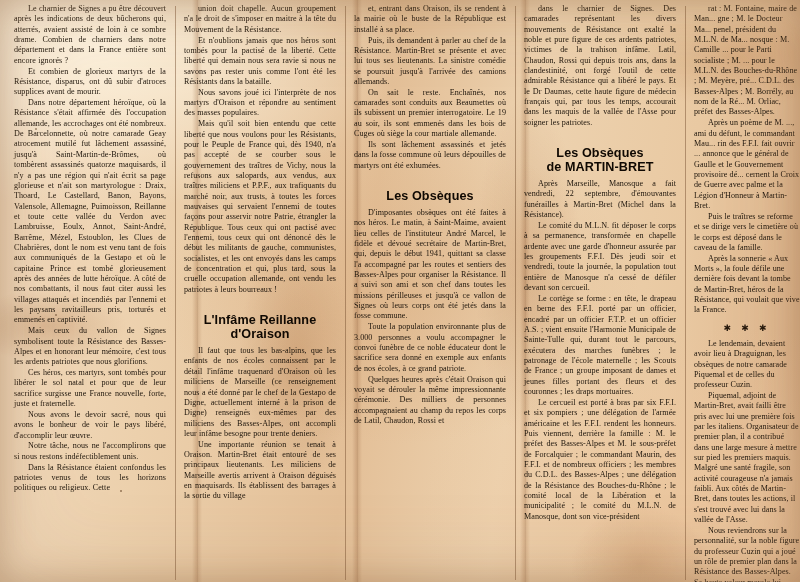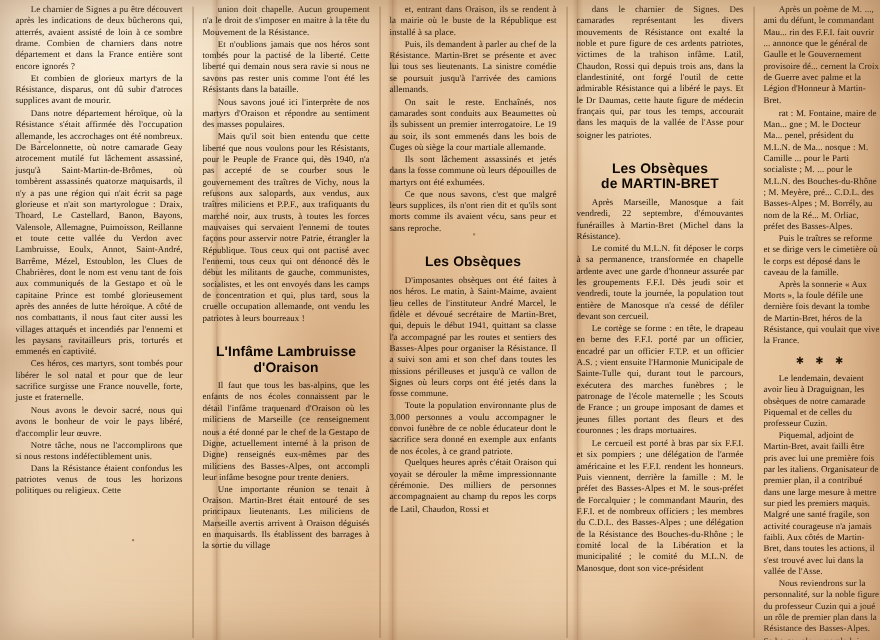--- a/index.html
+++ b/index.html
@@ -139,47 +139,47 @@
   <div class="crease" style="left:192px;"></div>
   <div class="crease" style="left:352px;"></div>
   <div class="crease" style="left:520px;"></div>
 
   <div id="columns">
 
     <div class="column col-1">
       <p class="para">Le charnier de Signes a pu être découvert après les indications de deux bûcherons qui, atterrés, avaient assisté de loin à ce sombre drame. Combien de charniers dans notre département et dans la France entière sont encore ignorés ?</p>
       <p class="para">Et combien de glorieux martyrs de la Résistance, disparus, ont dû subir d'atroces supplices avant de mourir.</p>
       <p class="para">Dans notre département héroïque, où la Résistance s'était affirmée dès l'occupation allemande, les accrochages ont été nombreux. De Barcelonnette, où notre camarade Geay atrocement mutilé fut lâchement assassiné, jusqu'à Saint-Martin-de-Brômes, où tombèrent assassinés quatorze maquisards, il n'y a pas une région qui n'ait écrit sa page glorieuse et n'ait son martyrologue : Draix, Thoard, Le Castellard, Banon, Bayons, Valensole, Allemagne, Puimoisson, Reillanne et toute cette vallée du Verdon avec Lambruisse, Eoulx, Annot, Saint-André, Barrême, Mézel, Estoublon, les Clues de Chabrières, dont le nom est venu tant de fois aux communiqués de la Gestapo et où le capitaine Prince est tombé glorieusement après des années de lutte héroïque. A côté de nos combattants, il nous faut citer aussi les villages attaqués et incendiés par l'ennemi et les paysans ravitailleurs pris, torturés et emmenés en captivité.</p>
+      <p class="para">Mais ceux du vallon de Signes symbolisent toute la Résistance des Basses-Alpes et en honorant leur mémoire, c'est tous les ardents patriotes que nous glorifions.</p>
       <p class="para">Ces héros, ces martyrs, sont tombés pour libérer le sol natal et pour que de leur sacrifice surgisse une France nouvelle, forte, juste et fraternelle.</p>
       <p class="para">Nous avons le devoir sacré, nous qui avons le bonheur de voir le pays libéré, d'accomplir leur œuvre.</p>
       <p class="para">Notre tâche, nous ne l'accomplirons que si nous restons indéfectiblement unis.</p>
       <p class="para">Dans la Résistance étaient confondus les patriotes venus de tous les horizons politiques ou religieux. Cette</p>
     </div>
 
     <div class="column col-2">
       <div class="rule" style="left:1px;"></div>
       <p class="para">union doit chapelle. Aucun groupement n'a le droit de s'imposer en maitre à la tête du Mouvement de la Résistance.</p>
       <p class="para">Et n'oublions jamais que nos héros sont tombés pour la pactisé de la liberté. Cette liberté qui demain nous sera ravie si nous ne savons pas rester unis comme l'ont été les Résistants dans la bataille.</p>
       <p class="para">Nous savons joué ici l'interprète de nos martyrs d'Oraison et répondre au sentiment des masses populaires.</p>
       <p class="para">Mais qu'il soit bien entendu que cette liberté que nous voulons pour les Résistants, pour le Peuple de France qui, dès 1940, n'a pas accepté de se courber sous le gouvernement des traîtres de Vichy, nous la refusons aux salopards, aux vendus, aux traîtres miliciens et P.P.F., aux trafiquants du marché noir, aux trusts, à toutes les forces mauvaises qui servaient l'ennemi de toutes façons pour asservir notre Patrie, étrangler la République. Tous ceux qui ont pactisé avec l'ennemi, tous ceux qui ont dénoncé dès le début les militants de gauche, communistes, socialistes, et les ont envoyés dans les camps de concentration et qui, plus tard, sous la cruelle occupation allemande, ont vendu les patriotes à leurs bourreaux !</p>
       <h2 class="headline">
-        <span>L'Infâme Lambruisse</span>
+        <span>L'Infâme Reillanne</span>
         <span class="line2">d'Oraison</span>
       </h2>
       <p class="para">Il faut que tous les bas-alpins, que les enfants de nos écoles connaissent par le détail l'infâme traquenard d'Oraison où les miliciens de Marseille (ce renseignement nous a été donné par le chef de la Gestapo de Digne, actuellement interné à la prison de Digne) renseignés eux-mêmes par des miliciens des Basses-Alpes, ont accompli leur infâme besogne pour trente deniers.</p>
       <p class="para">Une importante réunion se tenait à Oraison. Martin-Bret était entouré de ses principaux lieutenants. Les miliciens de Marseille avertis arrivent à Oraison déguisés en maquisards. Ils établissent des barrages à la sortie du village</p>
     </div>
 
     <div class="column col-3">
       <div class="rule" style="left:1px;"></div>
       <p class="para">et, entrant dans Oraison, ils se rendent à la mairie où le buste de la République est installé à sa place.</p>
       <p class="para">Puis, ils demandent à parler au chef de la Résistance. Martin-Bret se présente et avec lui tous ses lieutenants. La sinistre comédie se poursuit jusqu'à l'arrivée des camions allemands.</p>
       <p class="para">On sait le reste. Enchaînés, nos camarades sont conduits aux Beaumettes où ils subissent un premier interrogatoire. Le 19 au soir, ils sont emmenés dans les bois de Cuges où siège la cour martiale allemande.</p>
       <p class="para">Ils sont lâchement assassinés et jetés dans la fosse commune où leurs dépouilles de martyrs ont été exhumées.</p>
-      <p class="para">Ce que nous savons, c'est que malgré leurs supplices, ils n'ont rien dit et qu'ils sont morts comme ils avaient vécu, sans peur et sans reproche.</p>
       <h2 class="headline">
         <span>Les Obsèques</span>
       </h2>
       <p class="para">D'imposantes obsèques ont été faites à nos héros. Le matin, à Saint-Maime, avaient lieu celles de l'instituteur André Marcel, le fidèle et dévoué secrétaire de Martin-Bret, qui, depuis le début 1941, quittant sa classe l'a accompagné par les routes et sentiers des Basses-Alpes pour organiser la Résistance. Il a suivi son ami et son chef dans toutes les missions périlleuses et jusqu'à ce vallon de Signes où leurs corps ont été jetés dans la fosse commune.</p>
       <p class="para">Toute la population environnante plus de 3.000 personnes a voulu accompagner le convoi funèbre de ce noble éducateur dont le sacrifice sera donné en exemple aux enfants de nos écoles, à ce grand patriote.</p>
       <p class="para">Quelques heures après c'était Oraison qui voyait se dérouler la même impressionnante cérémonie. Des milliers de personnes accompagnaient au champ du repos les corps de Latil, Chaudon, Rossi et</p>
     </div>
 
     <div class="column col-4">
       <div class="rule" style="left:1px;"></div>
@@ -189,22 +189,22 @@
         <span class="line2">de MARTIN-BRET</span>
       </h2>
       <p class="para">Après Marseille, Manosque a fait vendredi, 22 septembre, d'émouvantes funérailles à Martin-Bret (Michel dans la Résistance).</p>
       <p class="para">Le comité du M.L.N. fit déposer le corps à sa permanence, transformée en chapelle ardente avec une garde d'honneur assurée par les groupements F.F.I. Dès jeudi soir et vendredi, toute la journée, la population tout entière de Manosque n'a cessé de défiler devant son cercueil.</p>
       <p class="para">Le cortège se forme : en tête, le drapeau en berne des F.F.I. porté par un officier, encadré par un officier F.T.P. et un officier A.S. ; vient ensuite l'Harmonie Municipale de Sainte-Tulle qui, durant tout le parcours, exécutera des marches funèbres ; le patronage de l'école maternelle ; les Scouts de France ; un groupe imposant de dames et jeunes filles portant des fleurs et des couronnes ; les draps mortuaires.</p>
       <p class="para">Le cercueil est porté à bras par six F.F.I. et six pompiers ; une délégation de l'armée américaine et les F.F.I. rendent les honneurs. Puis viennent, derrière la famille : M. le préfet des Basses-Alpes et M. le sous-préfet de Forcalquier ; le commandant Maurin, des F.F.I. et de nombreux officiers ; les membres du C.D.L. des Basses-Alpes ; une délégation de la Résistance des Bouches-du-Rhône ; le comité local de la Libération et la municipalité ; le comité du M.L.N. de Manosque, dont son vice-président</p>
     </div>
 
     <div class="column col-5">
       <div class="rule" style="left:1px;"></div>
+      <p class="para">rat : M. Fontaine, maire de Man... gne ; M. le Docteur Ma... penel, président du M.L.N. de Ma... nosque : M. Camille ... pour le Parti socialiste ; M. ... pour le M.L.N. des Bouches-du-Rhône ; M. Meyère, pré... C.D.L. des Basses-Alpes ; M. Borrély, au nom de la Ré... M. Orliac, préfet des Basses-Alpes.</p>
       <p class="para">Après un poème de M. ..., ami du défunt, le commandant Mau... rin des F.F.I. fait ouvrir ... annonce que le général de Gaulle et le Gouvernement provisoire dé... cernent la Croix de Guerre avec palme et la Légion d'Honneur à Martin-Bret.</p>
-      <p class="para">rat : M. Fontaine, maire de Man... gne ; M. le Docteur Ma... penel, président du M.L.N. de Ma... nosque : M. Camille ... pour le Parti socialiste ; M. ... pour le M.L.N. des Bouches-du-Rhône ; M. Meyère, pré... C.D.L. des Basses-Alpes ; M. Borrély, au nom de la Ré... M. Orliac, préfet des Basses-Alpes.</p>
       <p class="para">Puis le traîtres se reforme et se dirige vers le cimetière où le corps est déposé dans le caveau de la famille.</p>
       <p class="para">Après la sonnerie « Aux Morts », la foule défile une dernière fois devant la tombe de Martin-Bret, héros de la Résistance, qui voulait que vive la France.</p>
       <div class="stars">✱ ✱ ✱</div>
       <p class="para">Le lendemain, devaient avoir lieu à Draguignan, les obsèques de notre camarade Piquemal et de celles du professeur Cuzin.</p>
       <p class="para">Piquemal, adjoint de Martin-Bret, avait failli être pris avec lui une première fois par les italiens. Organisateur de premier plan, il a contribué dans une large mesure à mettre sur pied les premiers maquis. Malgré une santé fragile, son activité courageuse n'a jamais faibli. Aux côtés de Martin-Bret, dans toutes les actions, il s'est trouvé avec lui dans la vallée de l'Asse.</p>
       <p class="para">Nous reviendrons sur la personnalité, sur la noble figure du professeur Cuzin qui a joué un rôle de premier plan dans la Résistance des Basses-Alpes. Sa haute valeur morale lui donna tout de suite dans la Résistance une autorité incontestée, comme sa simplicité, son courage tranquille, lui valurent la sympathie des maquisards sur lesquels il avait un ascendant prodigieux. Il est mort comme il a vécu, pour un idéal de la Résistance.</p>
     </div>
 
   </div>
 

